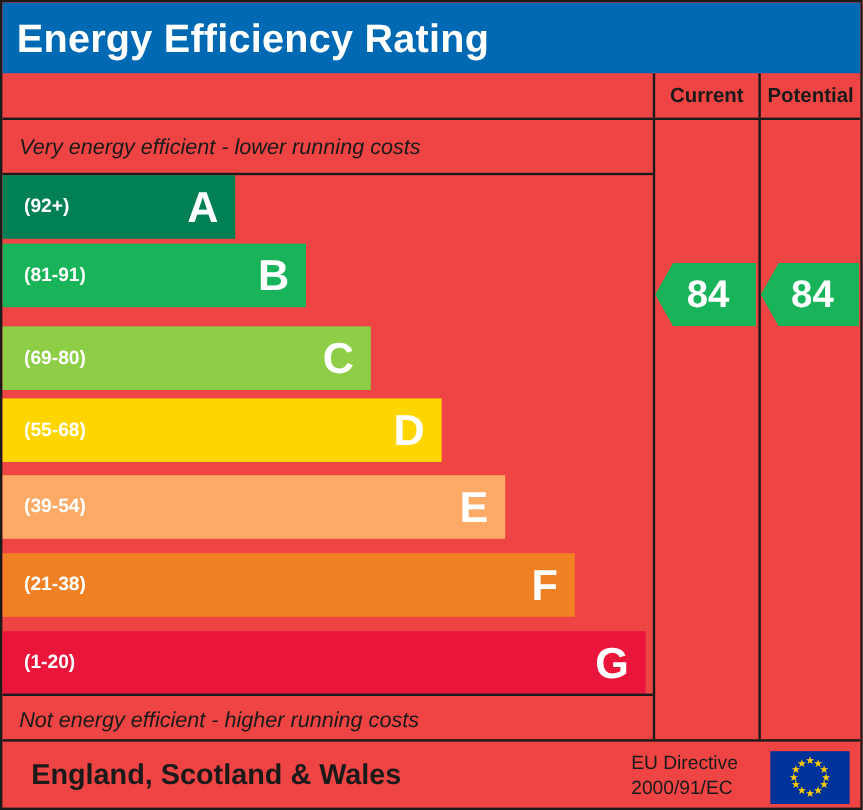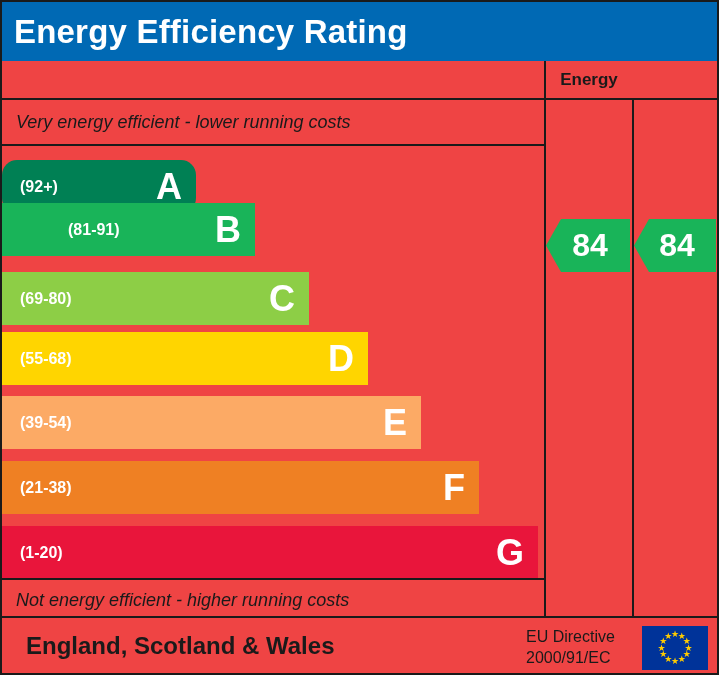--- a/index.html
+++ b/index.html
@@ -202,36 +202,37 @@
 </head>
 <body>
 
 <div id="eer">
 
   <div class="eer-header">
     <div class="title">Energy Efficiency Rating</div>
   </div>
 
   <div class="col-head-row">
-    <div class="col-head current">Energy</div>
+    <div class="col-head current">Current</div>
+    <div class="col-head potential">Potential</div>
   </div>
 
   <div class="body-area">
     <div class="vline v1"></div>
     <div class="vline v2"></div>
 
     <div class="caption top">Very energy efficient - lower running costs</div>
     <div class="caption-rule top"></div>
 
     <div class="bands">
-      <div class="band" style="top:16px;   width:194px; background:#008054;border-radius:15px;">
+      <div class="band" style="top:2px;   width:194px; background:#008054;">
         <span class="range">(92+)</span>
         <span class="letter">A</span>
       </div>
-      <div class="band" style="top:59px;  width:253px; background:#19b459;padding-left:48px;">
+      <div class="band" style="top:59px;  width:253px; background:#19b459;">
         <span class="range">(81-91)</span>
         <span class="letter">B</span>
       </div>
       <div class="band" style="top:128px; width:307px; background:#8dce46;">
         <span class="range">(69-80)</span>
         <span class="letter">C</span>
       </div>
       <div class="band" style="top:188px; width:366px; background:#ffd500;">
         <span class="range">(55-68)</span>
         <span class="letter">D</span>

